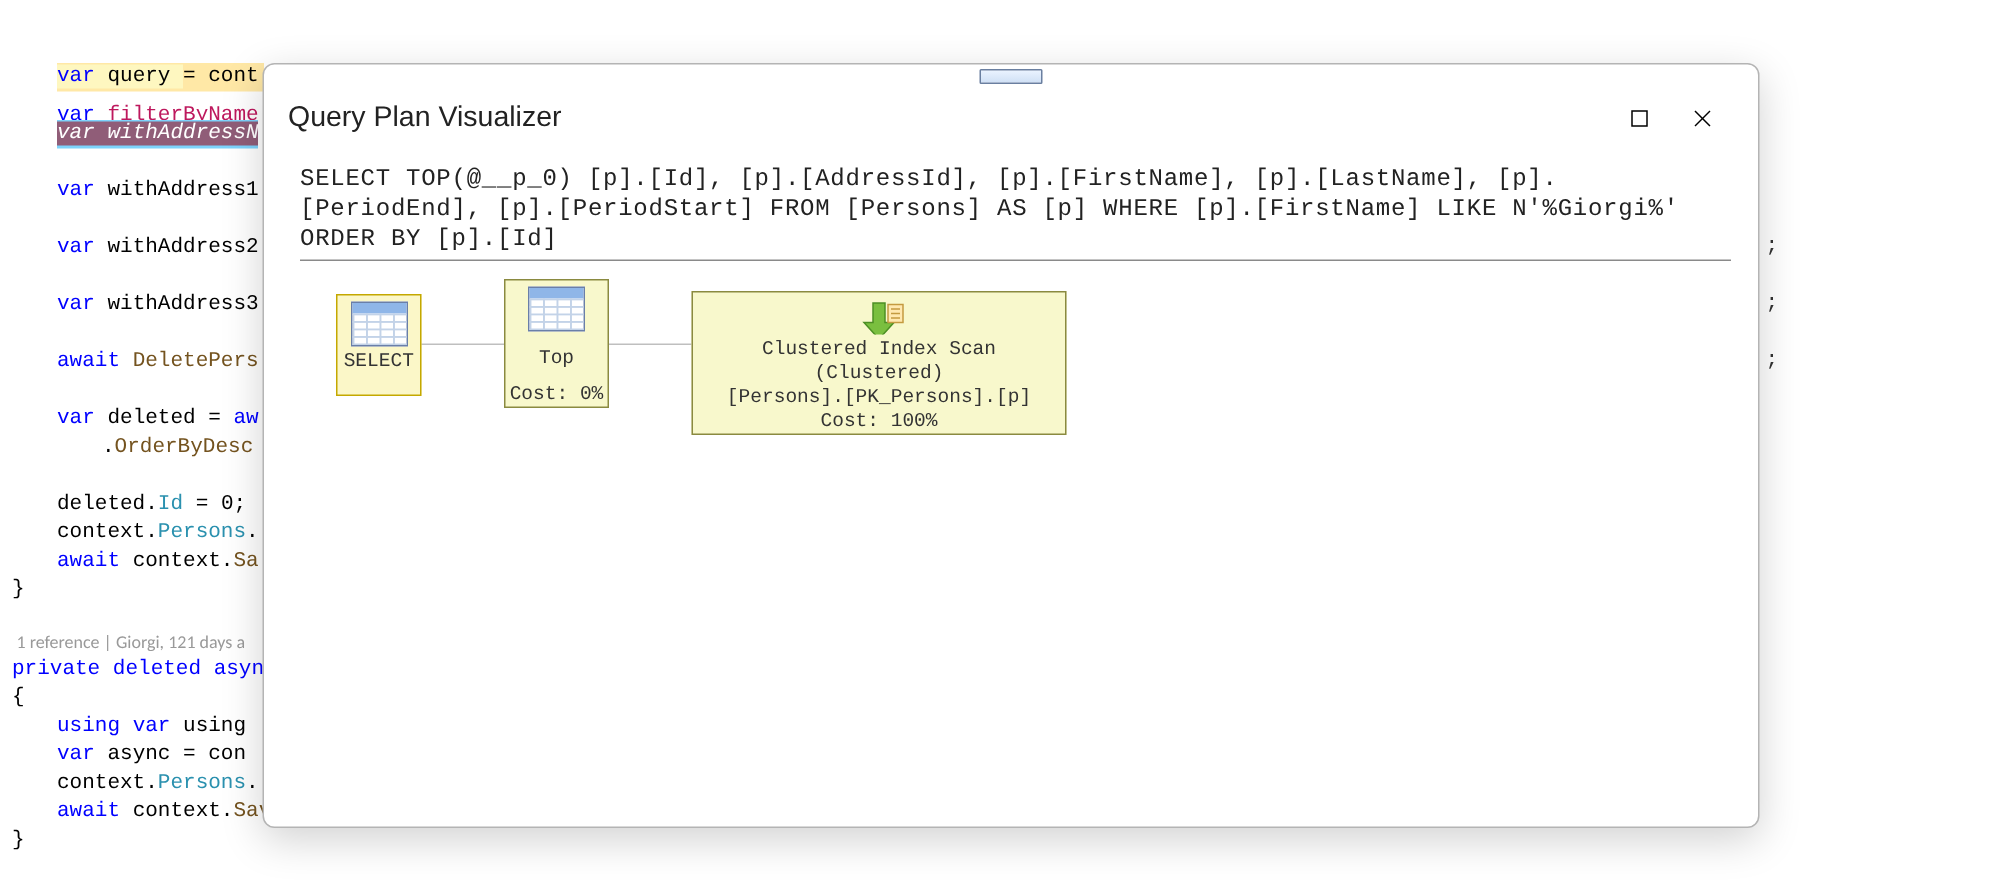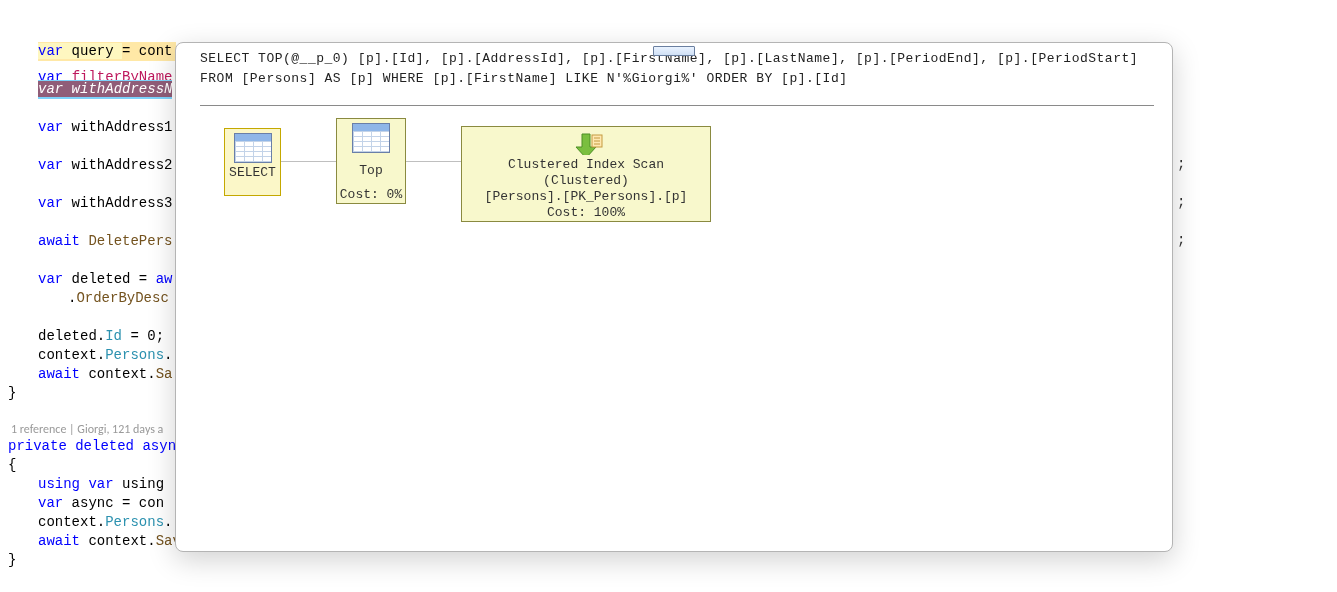--- a/index.html
+++ b/index.html
@@ -78,25 +78,25 @@
   .toolwin-btn {
     width: 42px; height: 30px;
     display: flex; align-items: center; justify-content: center;
   }
   .toolwin-btn svg { stroke: #000; }
 
   .sqlpane {
     margin: 6px 18px 0 24px;
     border-bottom: 1px solid #8a8a8a;
     font-family: Consolas, "Courier New", monospace;
-    font-size: 13px;
+    font-size: 16px;
     color: #222;
     line-height: 20px;
     letter-spacing: 0.5px;
-    padding-bottom: 16px;
+    padding-bottom: 4px;
     white-space: pre-wrap;
   }
 
   .planarea {
     position: relative;
     flex: 1 1 auto;
   }
 
   .plan-node {
     position: absolute;
@@ -192,20 +192,34 @@
   <div class="line0A" style="top:551px"><span>}</span></div>
 
   
   <span class="semi" style="position:absolute;left:1177px;top:156px">;</span>
   <span class="semi" style="position:absolute;left:1177px;top:194px">;</span>
   <span class="semi" style="position:absolute;left:1177px;top:232px">;</span>
 </div>
 
 <div class="toolwin">
   <div class="toolwin-grip"></div>
+  <div class="toolwin-header">
+    <div class="toolwin-title">Query Plan Visualizer</div>
+    <div class="toolwin-btn">
+      <svg width="12" height="12">
+          <rect x="1" y="1" width="10" height="10" fill="none" stroke="#000" stroke-width="1"></rect>
+        </svg>
+    </div>
+    <div class="toolwin-btn">
+      <svg width="12" height="12">
+          <line x1="1" y1="1" x2="11" y2="11" stroke="#000" stroke-width="1"></line>
+          <line x1="11" y1="1" x2="1" y2="11" stroke="#000" stroke-width="1"></line>
+        </svg>
+    </div>
+  </div>
 
   <div class="sqlpane">SELECT TOP(@__p_0) [p].[Id], [p].[AddressId], [p].[FirstName], [p].[LastName], [p].[PeriodEnd], [p].[PeriodStart] FROM [Persons] AS [p] WHERE [p].[FirstName] LIKE N'%Giorgi%' ORDER BY [p].[Id]</div>
 
   <div class="planarea">
 
     <div class="arrow" style="left:103px; top:55px; width:57px;"></div>
     <div class="arrow" style="left:228px; top:55px; width:57px;"></div>
 
     <div class="plan-node sel" style="left:48px; top:22px; width:55px; height:62px;">
       <div class="tableicon">

